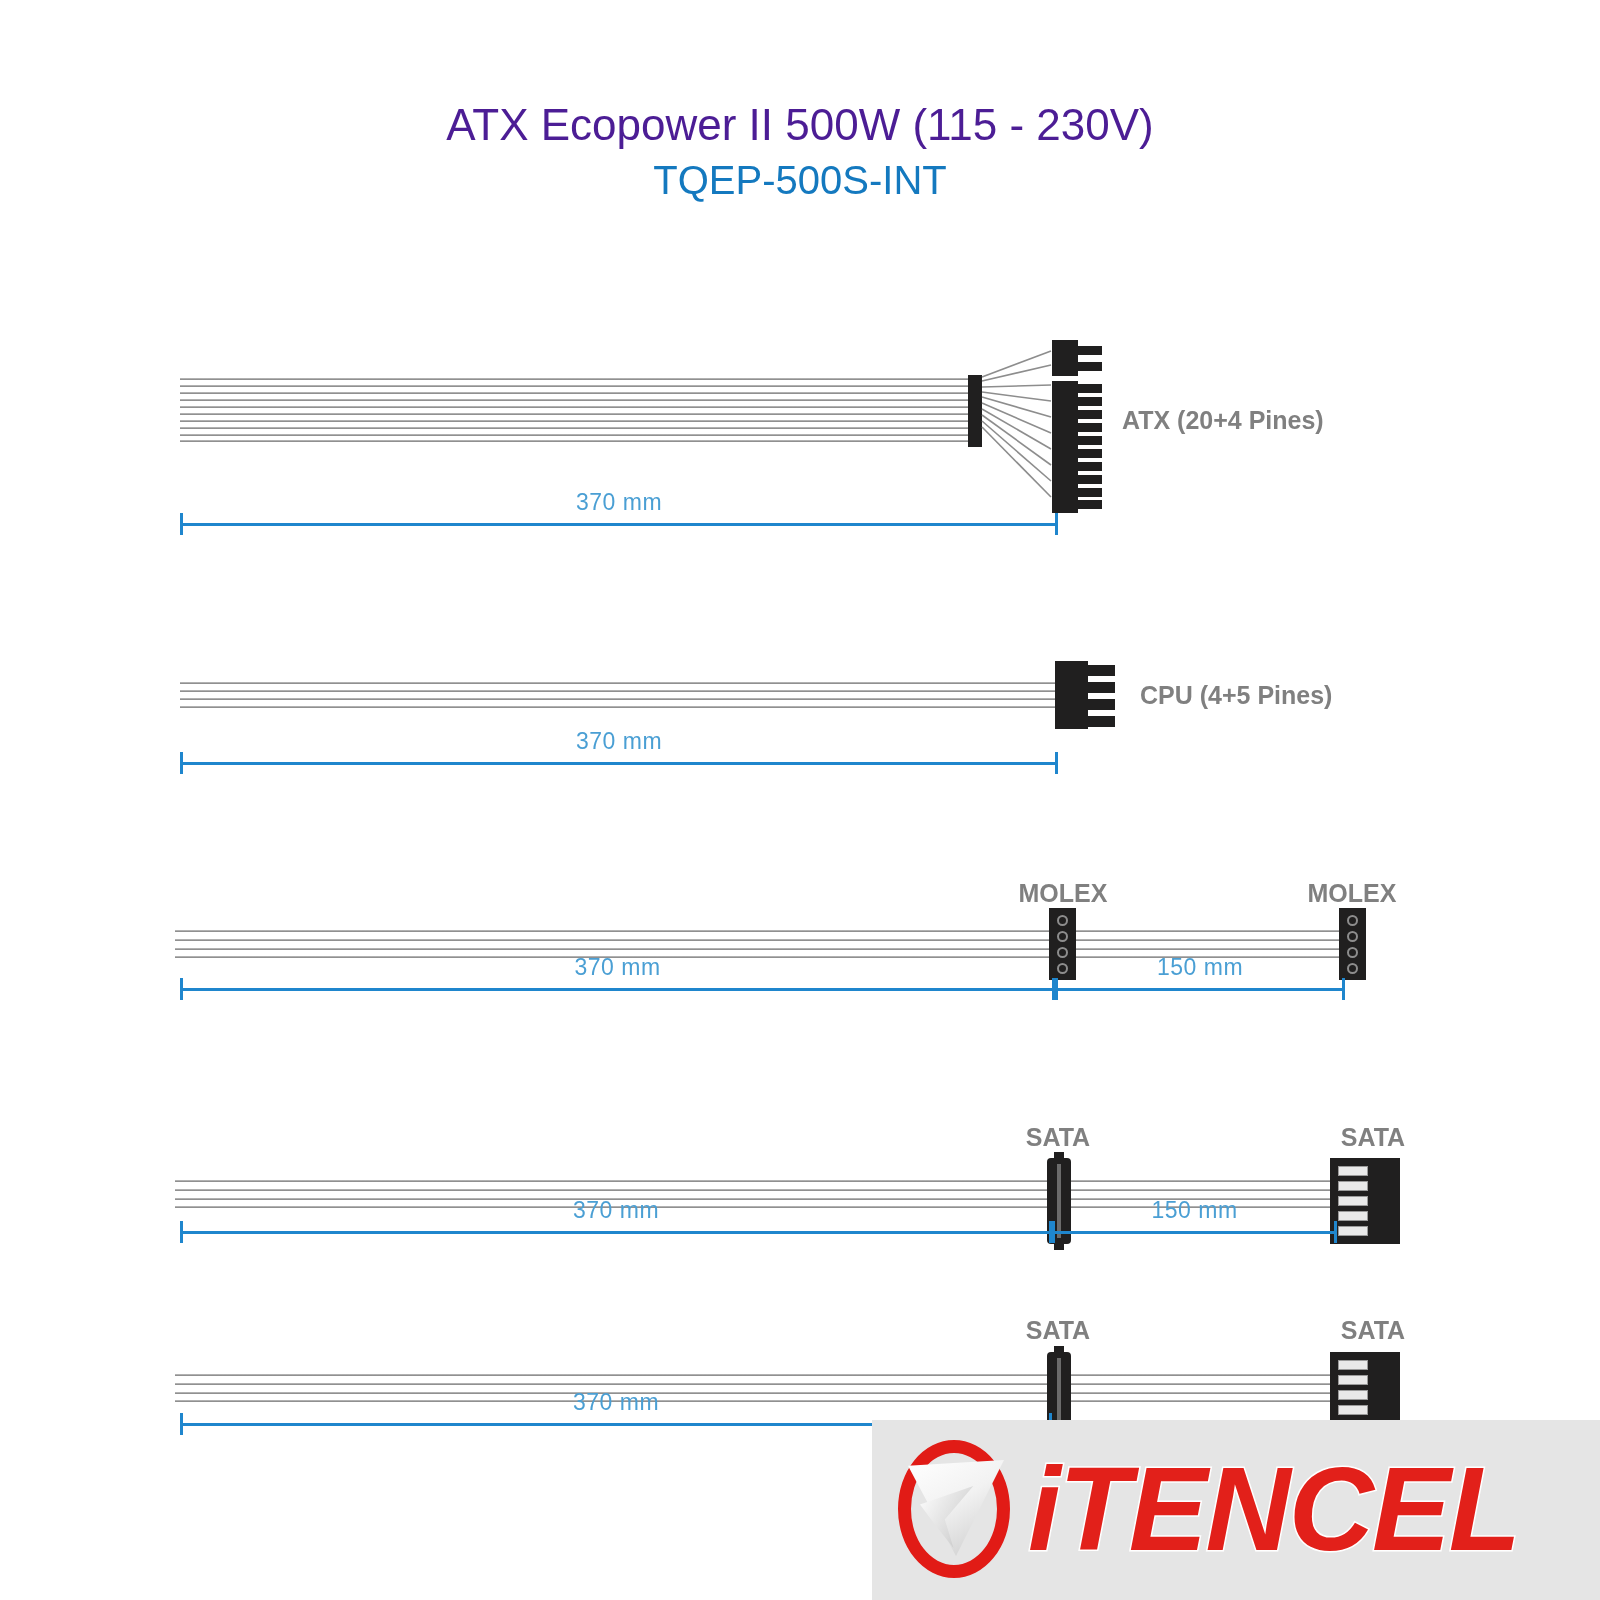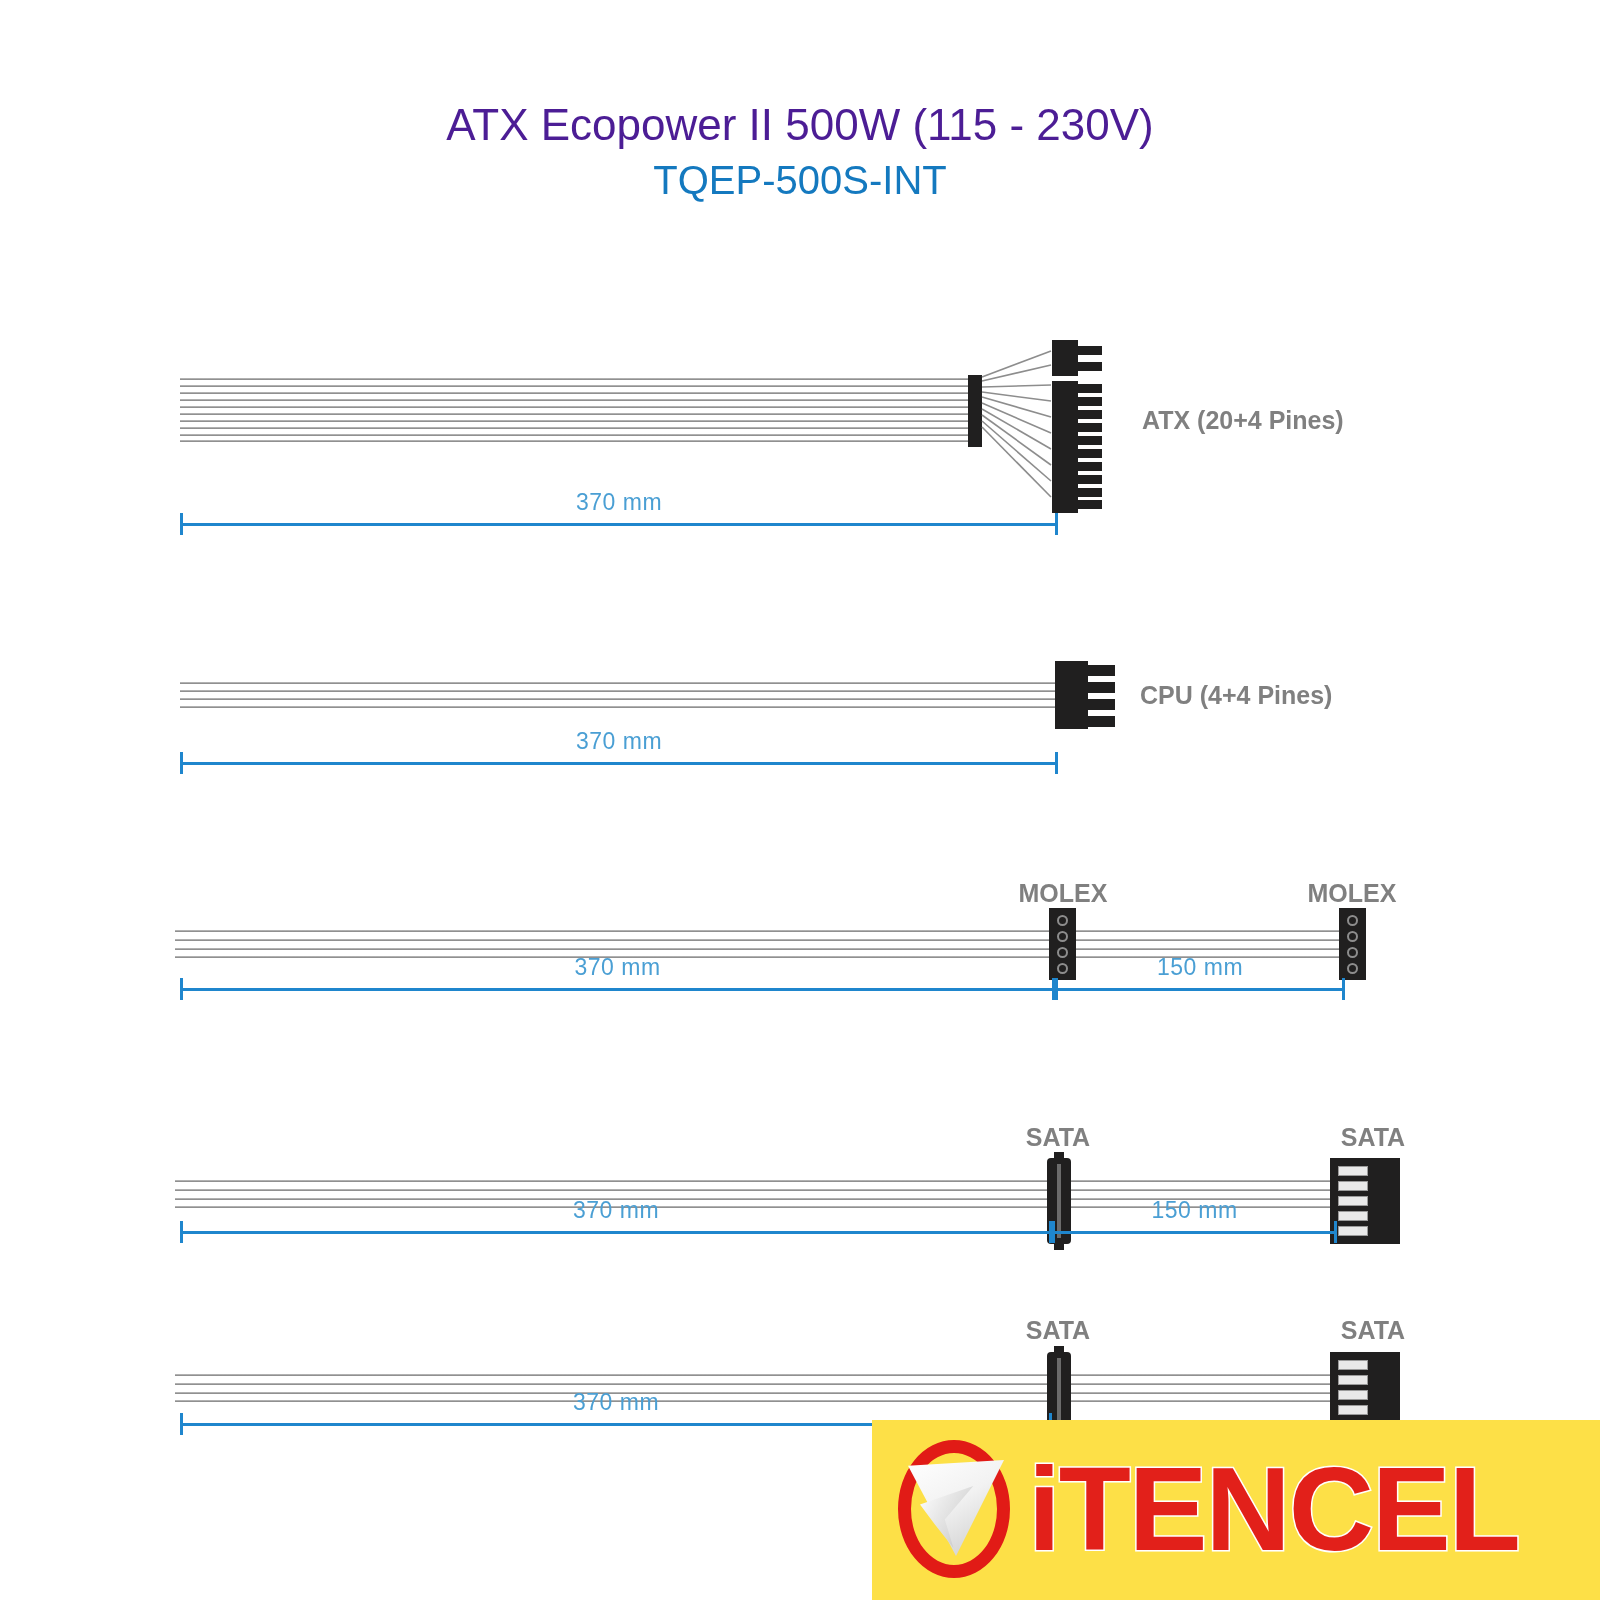--- a/index.html
+++ b/index.html
@@ -91,21 +91,21 @@
   .dim .tick.l { left: 0; }
   .dim .tick.r { right: 0; }
   .dim .dlabel {
     position: absolute; top: -16px; left: 50%; transform: translateX(-50%);
     font-size: 23px; color: #4a9fd4; white-space: nowrap; letter-spacing: 0.5px; text-align: center;
   }
 
   
   #logo {
     position: absolute; left: 872px; top: 1420px; width: 728px; height: 180px;
-    background: #fde047; overflow: hidden;
+    background: #e5e5e5; overflow: hidden; font-style: italic;
   }
   .logo-inner { position: absolute; left: 18px; top: 14px; display: flex; align-items: center; }
   .emblem { position: relative; width: 132px; height: 150px; }
   .emblem .ring {
     position: absolute; left: 8px; top: 6px; width: 112px; height: 138px;
     border: 13px solid #e11b16; border-radius: 50%;
   }
   .emblem .tri {
     position: absolute; left: 18px; top: 26px; width: 96px; height: 96px;
     background: linear-gradient(150deg,#ffffff 0%,#f2f2f2 45%,#c9c9c9 100%);
@@ -175,21 +175,21 @@
     <div class="pin" style="left:1078px; top:397px; width:24px;"></div>
     <div class="pin" style="left:1078px; top:410px; width:24px;"></div>
     <div class="pin" style="left:1078px; top:423px; width:24px;"></div>
     <div class="pin" style="left:1078px; top:436px; width:24px;"></div>
     <div class="pin" style="left:1078px; top:449px; width:24px;"></div>
     <div class="pin" style="left:1078px; top:462px; width:24px;"></div>
     <div class="pin" style="left:1078px; top:475px; width:24px;"></div>
     <div class="pin" style="left:1078px; top:488px; width:24px;"></div>
     <div class="pin" style="left:1078px; top:500px; width:24px;"></div>
 
-    <div class="conn-label" style="left:1122px; top:406px;margin-left:20px;">ATX (20+4 Pines)</div>
+    <div class="conn-label" style="left:1122px; top:406px;">ATX (20+4 Pines)</div>
 
     <div class="dim" style="left:180px; top:505px; width:878px;">
       <div class="bar"></div>
         <div class="tick l"></div>
         <div class="tick r"></div>
       <div class="dlabel">370 mm</div>
     </div>
   </div>
 
   <div class="row" style="top:0">
@@ -201,21 +201,21 @@
     </div>
 
     <div class="blk" style="left:1055px; top:661px; width:33px; height:34px;"></div>
     <div class="blk" style="left:1055px; top:695px; width:33px; height:34px;"></div>
 
     <div class="pin" style="left:1088px; top:665px; width:27px; height:11px;"></div>
     <div class="pin" style="left:1088px; top:682px; width:27px; height:11px;"></div>
     <div class="pin" style="left:1088px; top:699px; width:27px; height:11px;"></div>
     <div class="pin" style="left:1088px; top:716px; width:27px; height:11px;"></div>
 
-    <div class="conn-label" style="left:1140px; top:681px;">CPU (4+4 Pines)</div>
+    <div class="conn-label" style="left:1140px; top:681px;">CPU (4+5 Pines)</div>
 
     <div class="dim" style="left:180px; top:744px; width:878px;">
       <div class="bar"></div>
         <div class="tick l"></div>
         <div class="tick r"></div>
       <div class="dlabel">370 mm</div>
     </div>
   </div>
 
   <div class="row" style="top:0">

